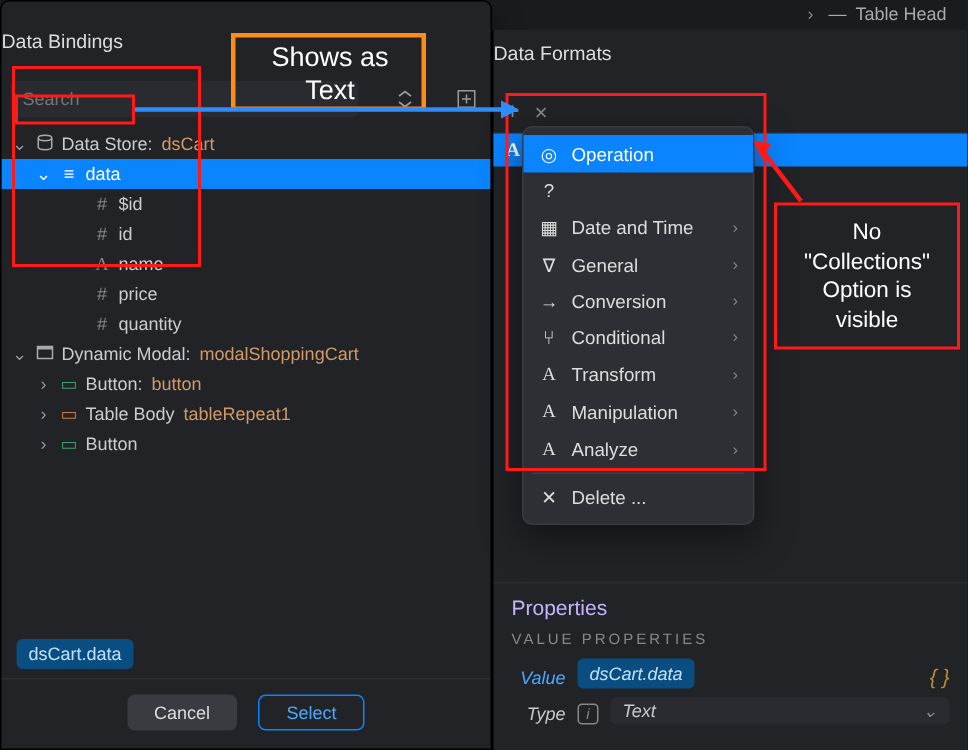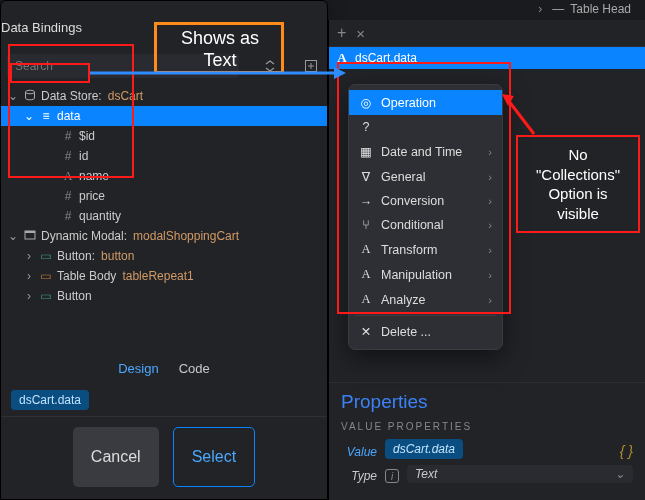--- a/index.html
+++ b/index.html
@@ -28,41 +28,41 @@
   .callout { position: absolute; color: #fff; font-size: 18px; text-align: center; line-height: 1.2; pointer-events: none; }
   .note-box { position: absolute; border: 2px solid #ff1a1a; color: #fff; font-size: 15px; text-align: center; padding: 8px 10px; pointer-events: none; line-height: 1.3; }
   .arrow { position: absolute; pointer-events: none; }
 
   
   .design-code { display: flex; justify-content: center; gap: 20px; padding: 8px 0; font-size: 13px; }
   .design-code .d { color: #4aa8ff; }
   .chip-row { padding: 6px 10px; }
   .chip { display: inline-block; background: #0a4d80; color: #bfe3ff; padding: 3px 8px; border-radius: 4px; font-size: 12px; }
   .btn-row { display: flex; justify-content: center; gap: 14px; padding: 10px 0 12px; border-top: 1px solid #2f3034; }
-  .btn { padding: 20px 18px; border-radius: 5px; font-size: 16px; background: #3a3b40; color: #ddd; cursor: pointer; border: none; }
+  .btn { padding: 4px 18px; border-radius: 5px; font-size: 12px; background: #3a3b40; color: #ddd; cursor: pointer; border: none; }
   .btn.primary { background: transparent; border: 1px solid #0a84ff; color: #4aa8ff; }
 
   
   .right-panel { position: absolute; left: 328px; top: 20px; width: 317px; height: 480px; background: #222327; display: flex; flex-direction: column; border-left: 1px solid #000; }
   .right-panel .panel-title { padding-top: 8px; }
   .tabrow { display: flex; align-items: center; padding: 4px 8px; gap: 10px; border-bottom: 1px solid #2a2b30; }
   .tabrow .t { color: #888; cursor: pointer; }
   .expr-bar { display: flex; align-items: center; background: #0a84ff; color: #fff; padding: 3px 6px; gap: 6px; margin: 0; }
   .expr-bar .ic { color: #fff; font-weight: bold; }
 
   .menu { position: absolute; left: 348px; top: 84px; width: 155px; background: #2e2f34; border: 1px solid #3a3b41; border-radius: 7px; padding: 5px 0; box-shadow: 0 8px 24px rgba(0,0,0,.5); }
   .menu-item { display: flex; align-items: center; padding: 5px 10px; gap: 8px; font-size: 12.5px; color: #ddd; cursor: pointer; }
   .menu-item.sel { background: #0a84ff; color: #fff; }
   .menu-item .mi { width: 14px; text-align: center; color: inherit; }
   .menu-item .arr { margin-left: auto; color: #888; font-size: 11px; }
   .menu hr { border: none; border-top: 1px solid #3e3f45; margin: 3px 6px; }
 
   .spacer { flex: 1; }
   .props { border-top: 1px solid #2c2d32; padding: 8px 12px 14px; }
-  .props-title { color: #3b82f6; font-size: 19px; margin-bottom: 8px; }
+  .props-title { color: #c4b5fd; font-size: 14px; margin-bottom: 8px; }
   .vp-title { color: #888; letter-spacing: 2px; font-size: 10px; margin-bottom: 4px; }
   .prow { display: flex; align-items: flex-end; gap: 8px; padding: 3px 0; font-size: 12px; font-style: italic; }
   .plabel { width: 36px; text-align: right; }
   .plabel.blue { color: #4aa8ff; }
   .pval .chip { background: #0a4d80; }
   .brace { margin-left: auto; color: #b58f2f; font-size: 14px; }
   .type-sel { flex: 1; display: flex; align-items: center; background: #2a2b30; border-radius: 4px; padding: 2px 8px; gap: 6px; }
   .type-sel .arr { margin-left: auto; color: #888; }
   .info { width: 14px; height: 14px; border: 1px solid #888; border-radius: 3px; font-size: 10px; display: flex; align-items: center; justify-content: center; color: #888; }
 
@@ -162,34 +162,31 @@
         <span class="nm">Table Body</span>
         <span class="nm2">tableRepeat1</span>
       </div>
     <div class="tree-row indent1">
         <span class="tw">›</span>
         <span class="ic" style="color:#3da073;">▭</span>
         <span class="nm">Button</span>
       </div>
   </div>
 
-  <div class="design-code">
-    <span class="d">Design</span>
-    <span>Code</span>
-  </div>
   <div class="chip-row">
     <span class="chip">dsCart.data</span>
   </div>
   <div class="btn-row">
     <button class="btn">Cancel</button>
     <button class="btn primary">Select</button>
   </div>
 </div>
 
 <div class="right-panel">
+  <div class="panel-title">Data Formats</div>
   <div class="tabrow">
     <span class="t" style="font-size:16px;">+</span>
     <span class="t" style="font-size:15px;">×</span>
   </div>
   <div class="expr-bar">
     <span class="ic" style="font-family:serif;font-size:13px;">A</span>
     <span>dsCart.data</span>
   </div>
   <div class="spacer"></div>
   <div class="props">

